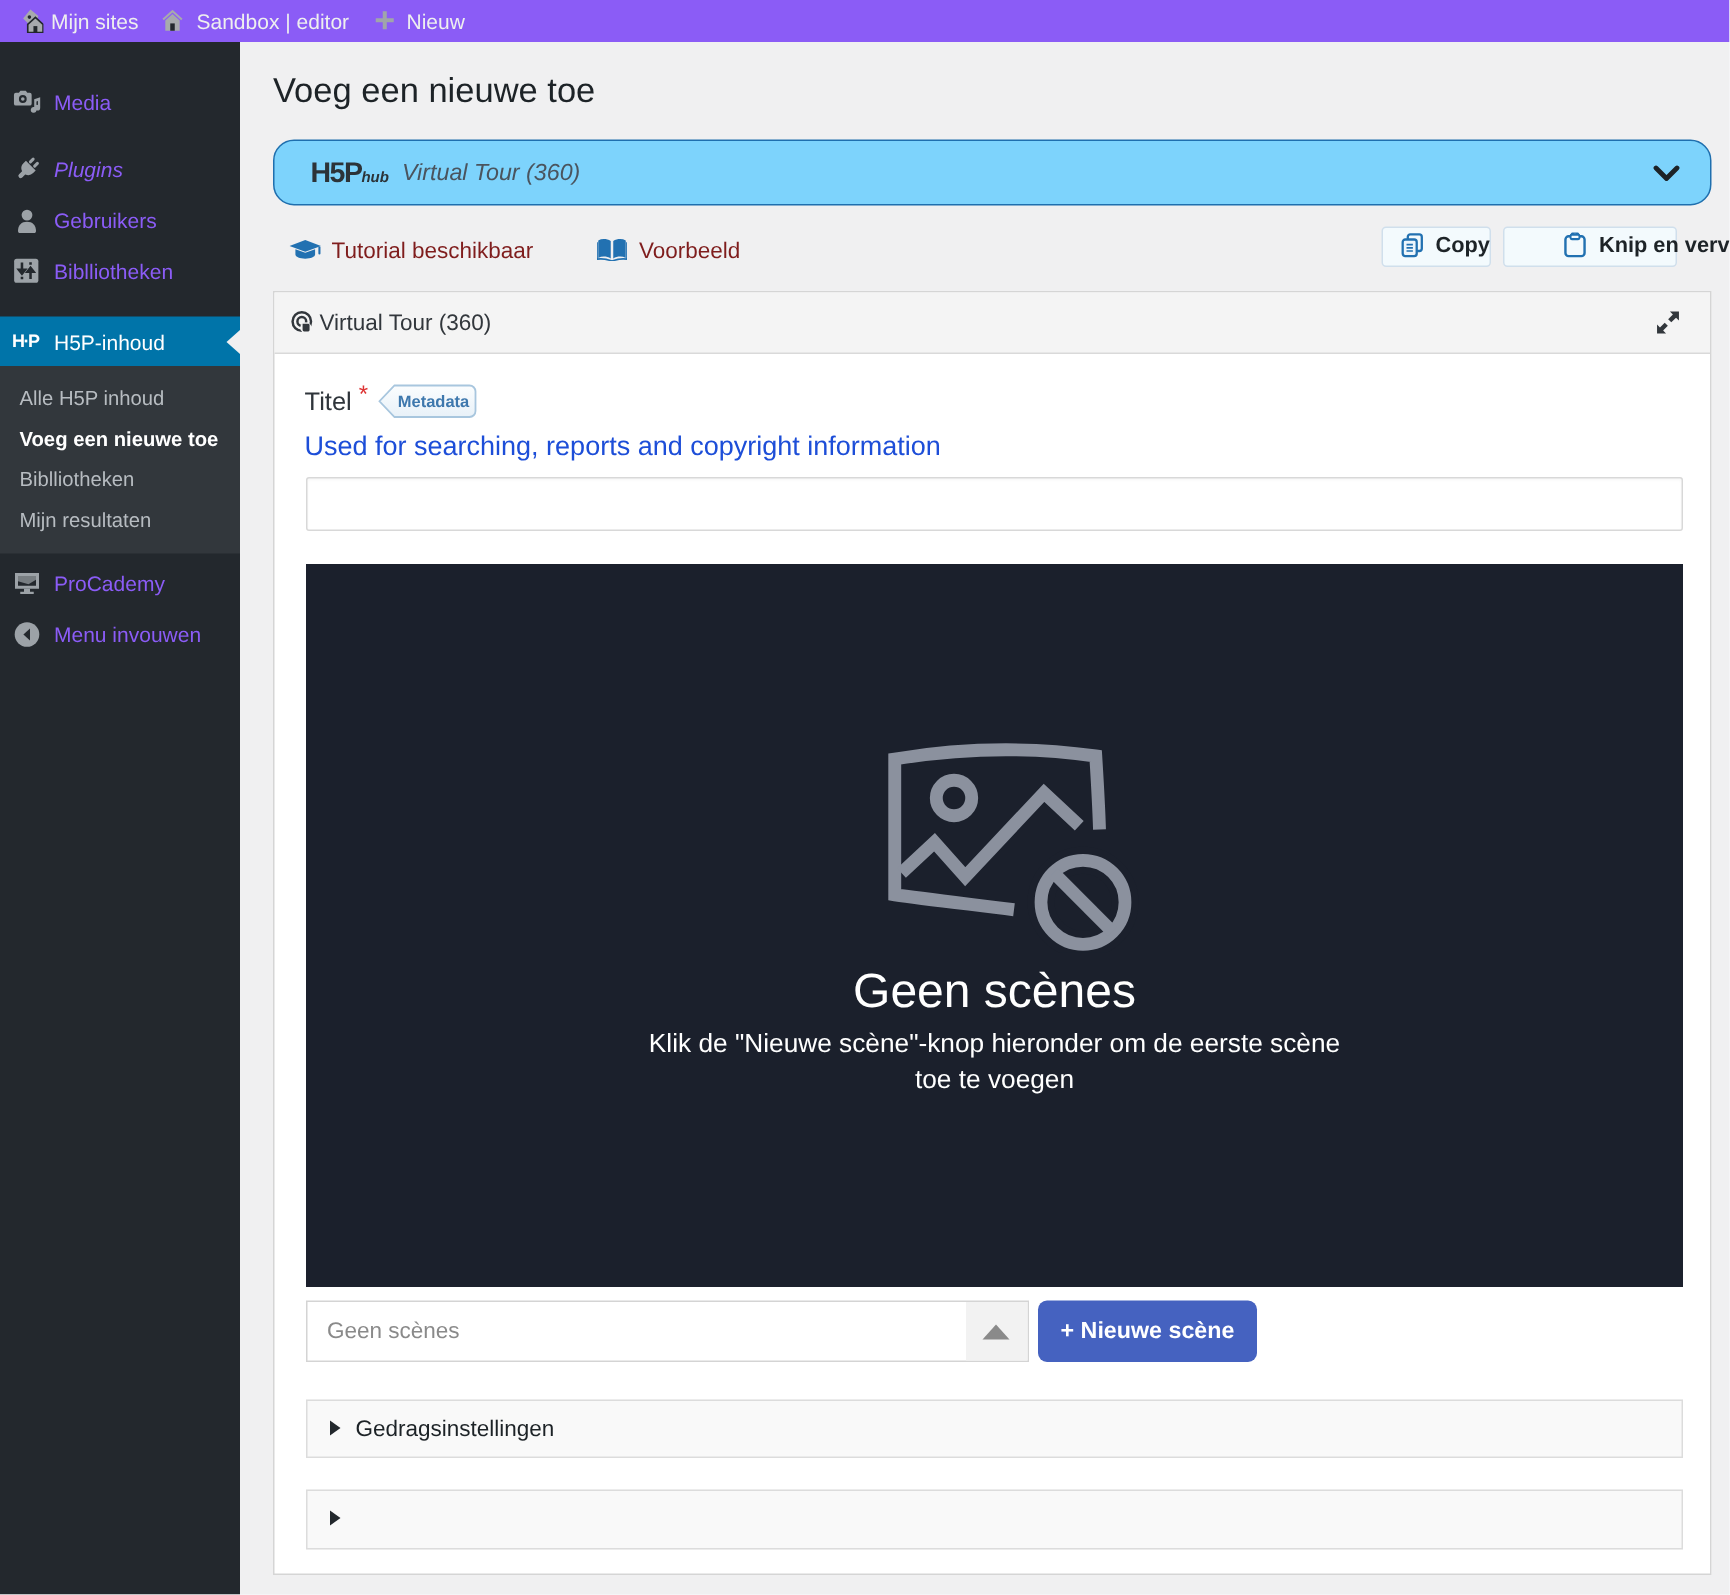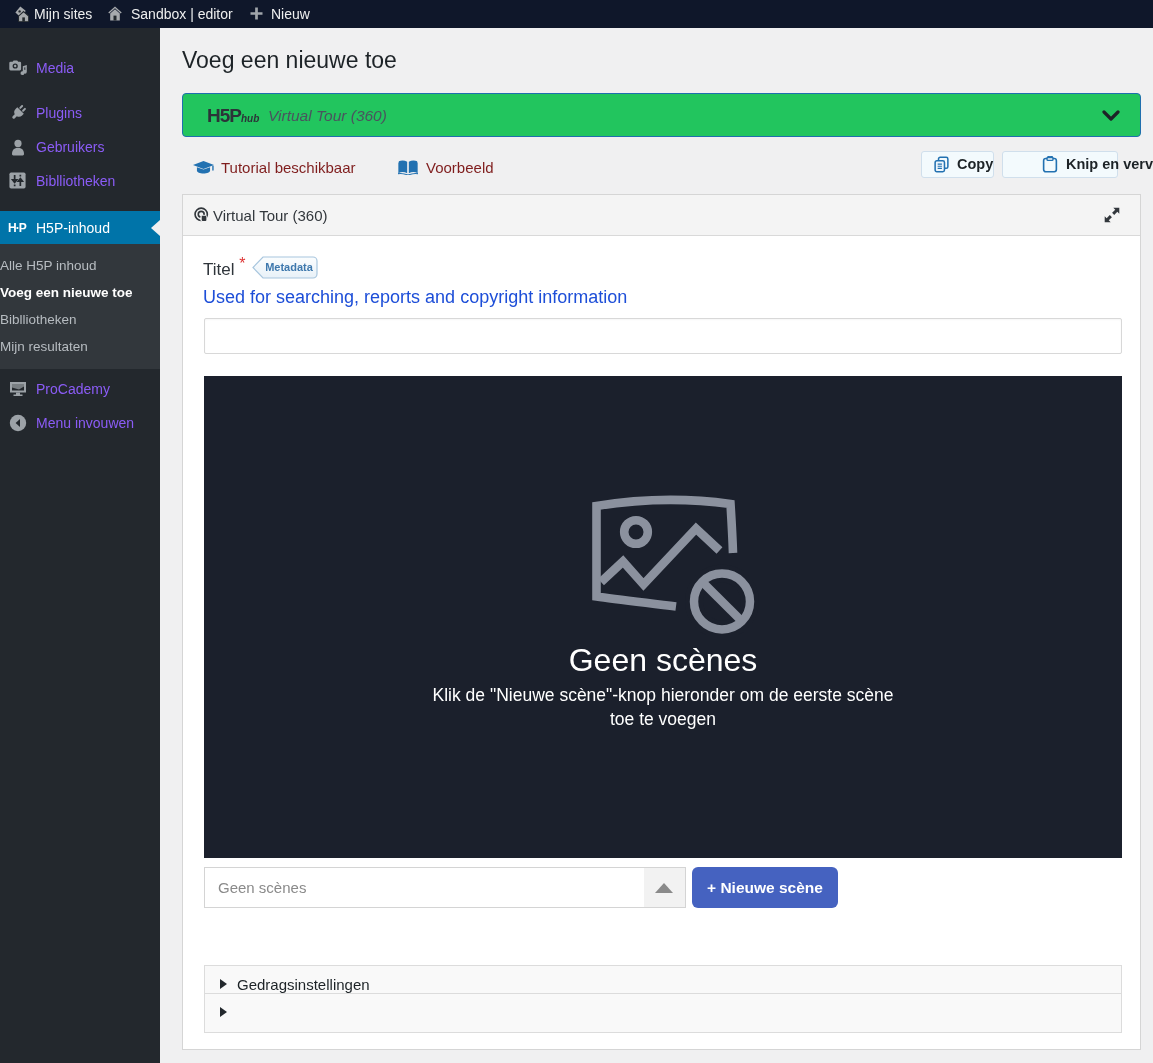--- a/index.html
+++ b/index.html
@@ -1,41 +1,41 @@
 <!DOCTYPE html>
 <html lang="nl"><head>
 <meta charset="utf-8">
 <title>Voeg een nieuwe toe</title>
 <style>
   * { margin:0; padding:0; box-sizing:border-box; }
   html,body { width:1153px; height:1063px; overflow:hidden; }
   body { background:#f0f0f1; font-family:"Liberation Sans", sans-serif; position:relative; }
 
   
-  #adminbar { position:absolute; left:0; top:0; width:1153px; height:28px; background:#0f172a; color:#eeefef; font-size:14px; }
+  #adminbar { position:absolute; left:0; top:0; width:1153px; height:28px; background:#8b5cf6; color:#eeefef; font-size:14px; }
   #adminbar .ab-item { position:absolute; top:0; height:28px; line-height:28px; white-space:nowrap; }
   #adminbar svg { vertical-align:middle; }
 
   
   #sidebar { position:absolute; left:0; top:28px; width:160px; height:1035px; background:#23282d; }
   .menu-item { position:absolute; left:0; width:160px; height:34px; color:#8b5cf6; font-size:14px; }
   .menu-item .mi-icon { position:absolute; left:8px; top:7px; width:20px; height:20px; }
   .menu-item .mi-label { position:absolute; left:36px; top:0; line-height:34px; }
   .menu-active { background:#0074a9; color:#fff; }
   .menu-arrow { position:absolute; right:0; top:9px; width:0; height:0;
      border-top:8px solid transparent; border-bottom:8px solid transparent; border-right:9px solid #f0f0f1; }
   #submenu { position:absolute; left:0; top:216px; width:160px; height:125px; background:#32373c; padding-top:8px; }
-  .sub-item { height:27px; line-height:27px; font-size:13.5px; color:#b7bcc1; }
+  .sub-item { height:27px; line-height:27px; padding-left:13px; font-size:13.5px; color:#b7bcc1; }
   .sub-current { color:#fff; font-weight:bold; }
 
   
   #content { position:absolute; left:160px; top:28px; width:993px; height:1035px; background:#f0f0f1; }
   h1.page-title { position:absolute; left:22px; top:19px; font-size:23px; font-weight:400; color:#1d2327; }
 
-  #hubsel { position:absolute; left:22px; top:65px; width:959px; height:44px; background:#22c55e; border:1.5px solid #1f6fae; border-radius:4px; }
+  #hubsel { position:absolute; left:22px; top:65px; width:959px; height:44px; background:#7dd3fc; border:1.5px solid #1f6fae; border-radius:14px; }
   #hubsel .h5plogo { position:absolute; left:24px; top:11px; font-weight:bold; font-size:19px; color:#2c3338; letter-spacing:-1px; }
   #hubsel .h5plogo .hub { font-weight:bold; font-style:italic; font-size:10px; letter-spacing:0; }
   #hubsel .libname { position:absolute; left:85px; top:13px; font-style:italic; font-size:15.5px; color:#4a545e; }
 
   .toplink { position:absolute; top:131px; color:#7f1d1d; font-size:15px; }
   .topbtn { position:absolute; top:123px; height:27px; white-space:nowrap; background:#f3fafd; border:1px solid #d0dfec; border-radius:3px; font-size:14.5px; color:#1d2327; line-height:25px;font-weight:bold; }
 
   
   #card { position:absolute; left:22px; top:166px; width:959px; height:856px; background:#fff; border:1px solid #d5d5d5; }
   #card-head { position:absolute; left:0; top:0; width:957px; height:41px; background:#f4f4f4; border-bottom:1px solid #d9d9d9; }
@@ -93,21 +93,21 @@
 <div id="sidebar">
   <div class="menu-item" style="top:23px;">
     <span class="mi-icon">
       <svg width="20" height="20" viewBox="0 0 20 20" fill="#9ca2a7">
         <path d="M2.6 3.8 h2 l1-1.3 h3.6 l1 1.3 h1.6 a1.3 1.3 0 0 1 1.3 1.3 v6 a1.3 1.3 0 0 1-1.3 1.3 H2.6 a1.3 1.3 0 0 1-1.3-1.3 v-6 a1.3 1.3 0 0 1 1.3-1.3 Z M7.2 5.4 a2.6 2.6 0 1 0 0 5.2 a2.6 2.6 0 0 0 0-5.2 Z M7.2 6.8 a1.2 1.2 0 1 1 0 2.4 a1.2 1.2 0 0 1 0-2.4 Z"></path>
         <path d="M14.8 8.2 l4-1.3 v6.9 a1.9 1.9 0 1 1-1.5-1.85 V9.3 l-1 .32 v5.58 a1.9 1.9 0 1 1-1.5-1.85 Z"></path>
       </svg>
     </span>
     <span class="mi-label">Media</span>
   </div>
-  <div class="menu-item" style="top:68px;">
+  <div class="menu-item" style="top:68px;font-style:italic;">
     <span class="mi-icon">
       <svg width="20" height="20" viewBox="0 0 20 20" fill="#9ca2a7">
         <g transform="rotate(45 10 10)">
           <rect x="7" y="1.2" width="2" height="4.6" rx="1"></rect>
           <rect x="11" y="1.2" width="2" height="4.6" rx="1"></rect>
           <path d="M5.4 6.4 h9.2 v2.4 a4.6 4.6 0 0 1-3.1 4.35 V16 a1.5 1.5 0 0 1-3 0 v-2.85 A4.6 4.6 0 0 1 5.4 8.8 Z"></path>
         </g>
       </svg>
     </span>
     <span class="mi-label">Plugins</span>
@@ -246,21 +246,21 @@
       <div class="gs-title">Geen scènes</div>
       <div class="gs-sub">Klik de "Nieuwe scène"-knop hieronder om de eerste scène<br>toe te voegen</div>
     </div>
     <div id="scenesel">
       <span class="ph">Geen scènes</span>
       <div class="arr-zone">
           <div class="tri"></div>
         </div>
     </div>
     <div id="newscene">+ Nieuwe scène</div>
-    <div class="accordion" style="top:738px;height:39px;line-height:37px;margin-top:32px;">
+    <div class="accordion" style="top:738px;height:39px;line-height:37px;">
       <div class="tri"></div>
         <span class="at">Gedragsinstellingen</span>
     </div>
     <div class="accordion" style="top:798px;height:40px;line-height:38px;">
       <div class="tri"></div>
     </div>
   </div>
 </div>
 
 </body></html>

